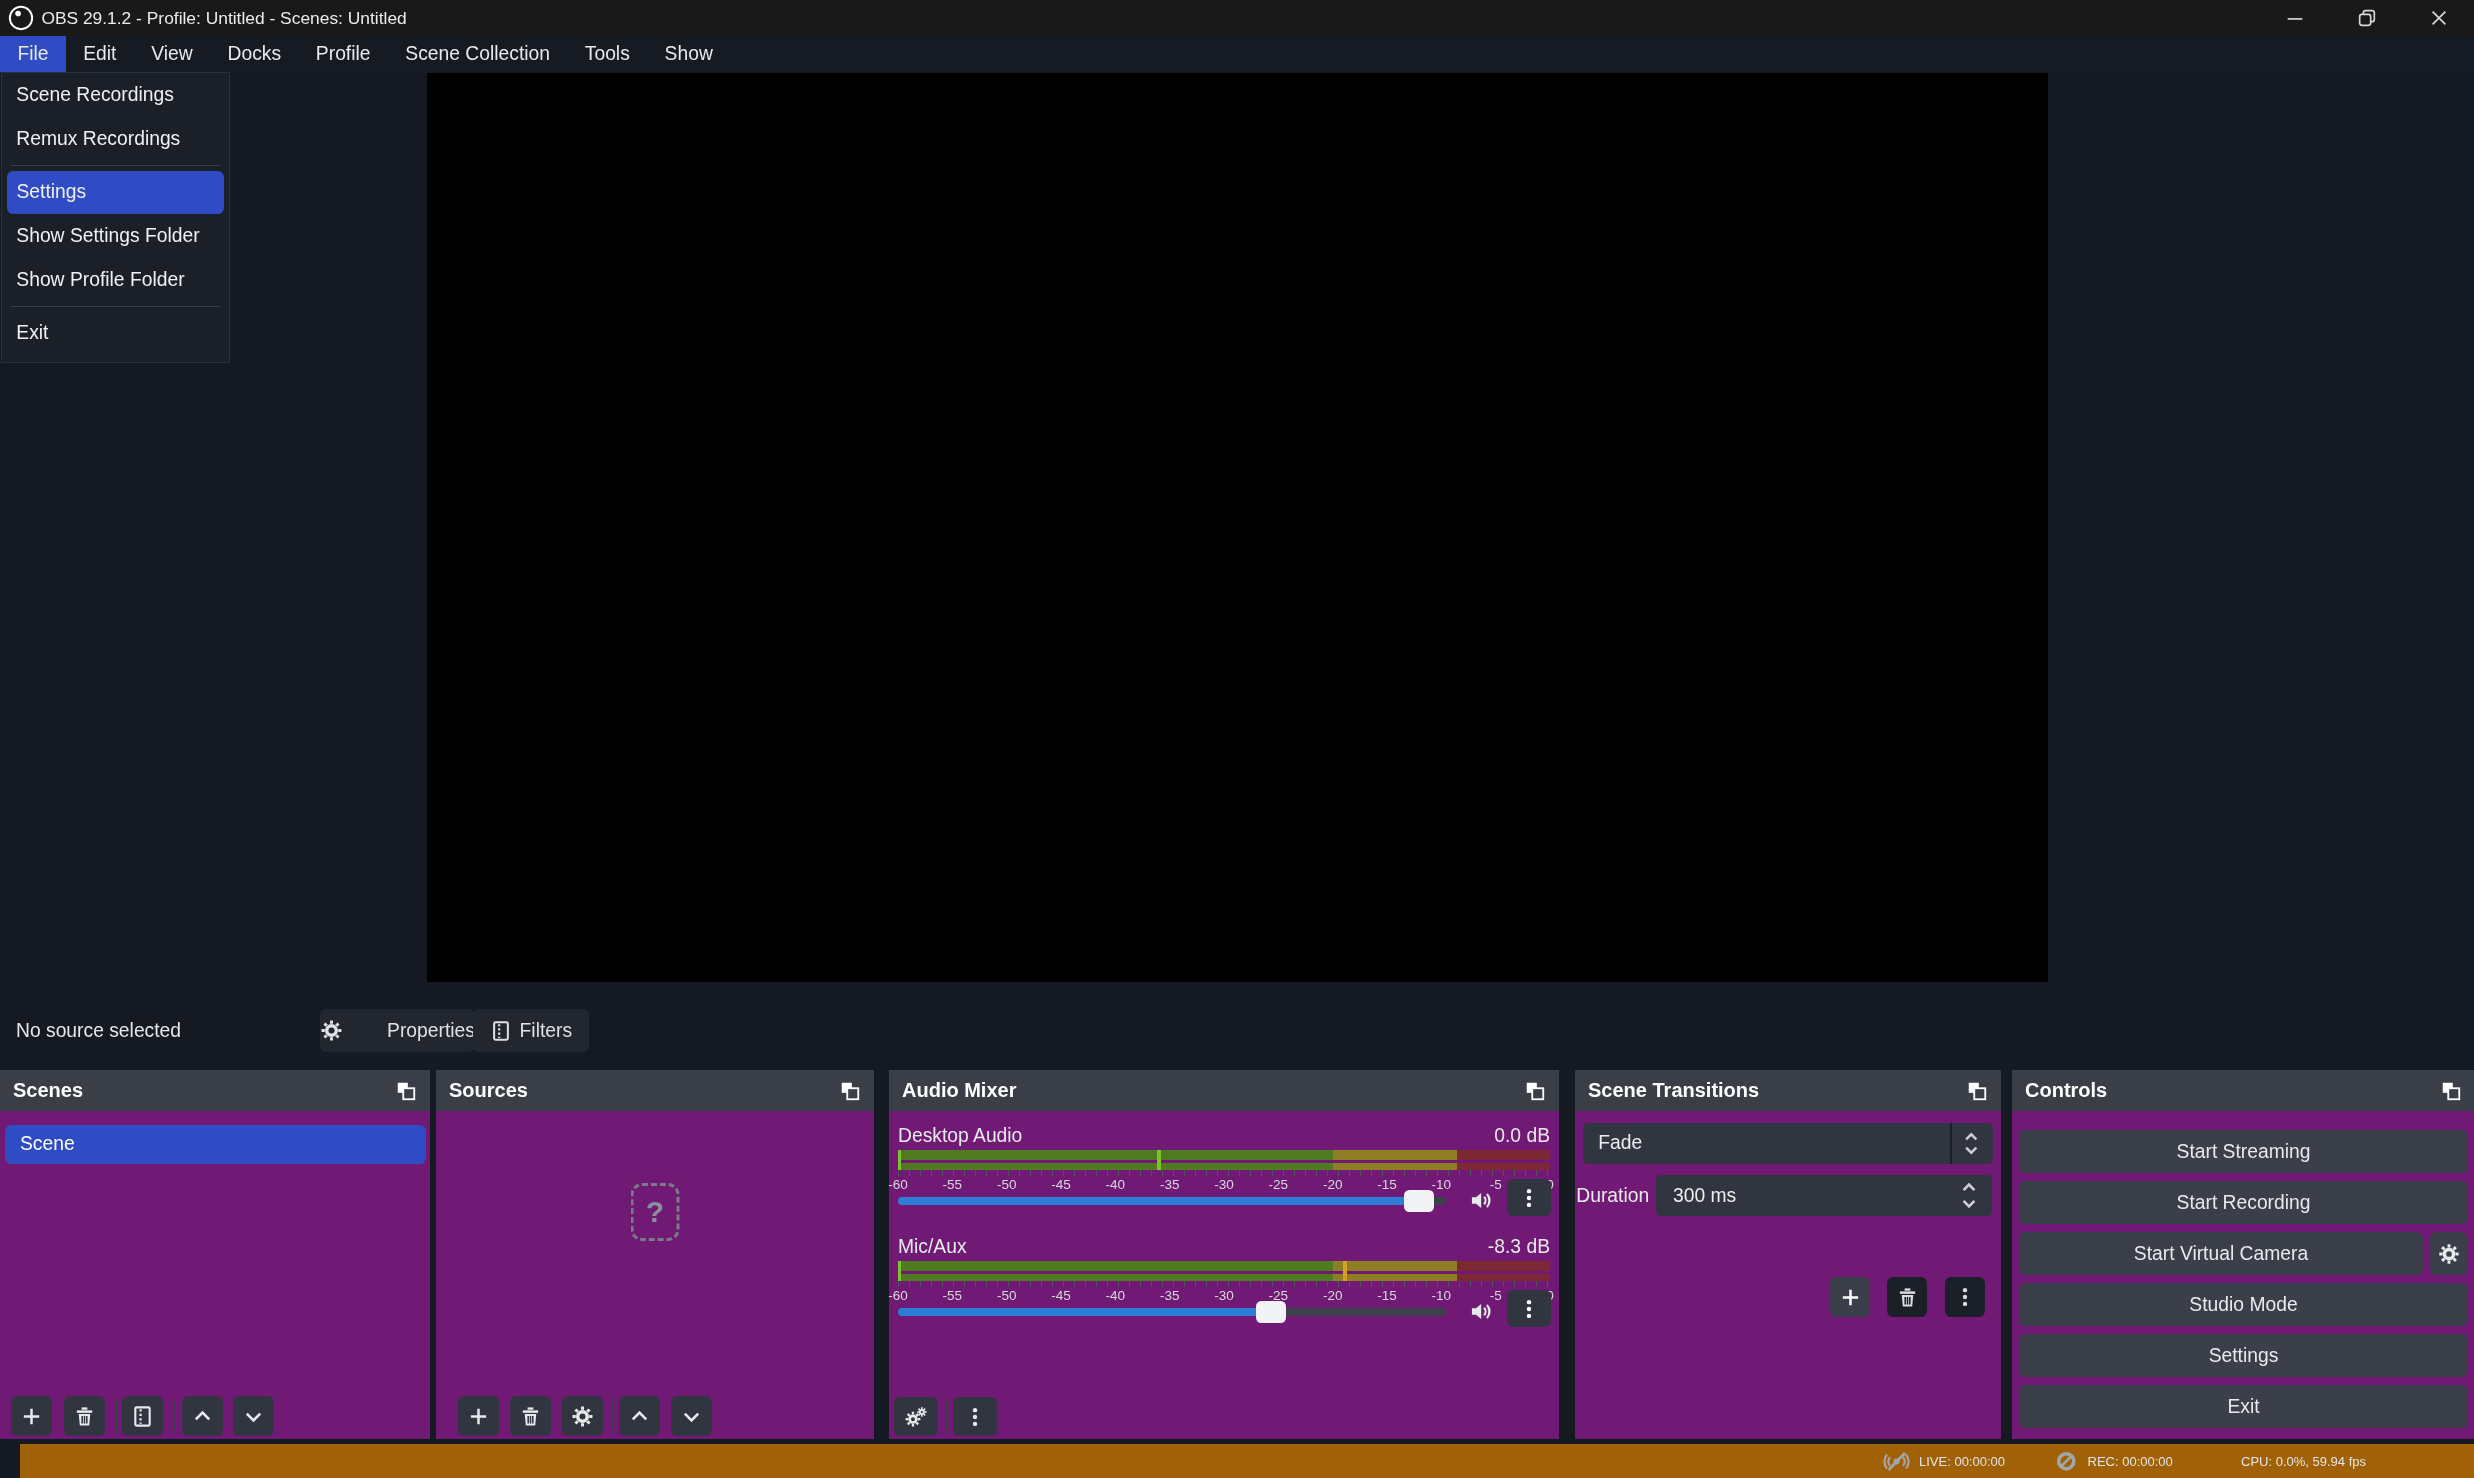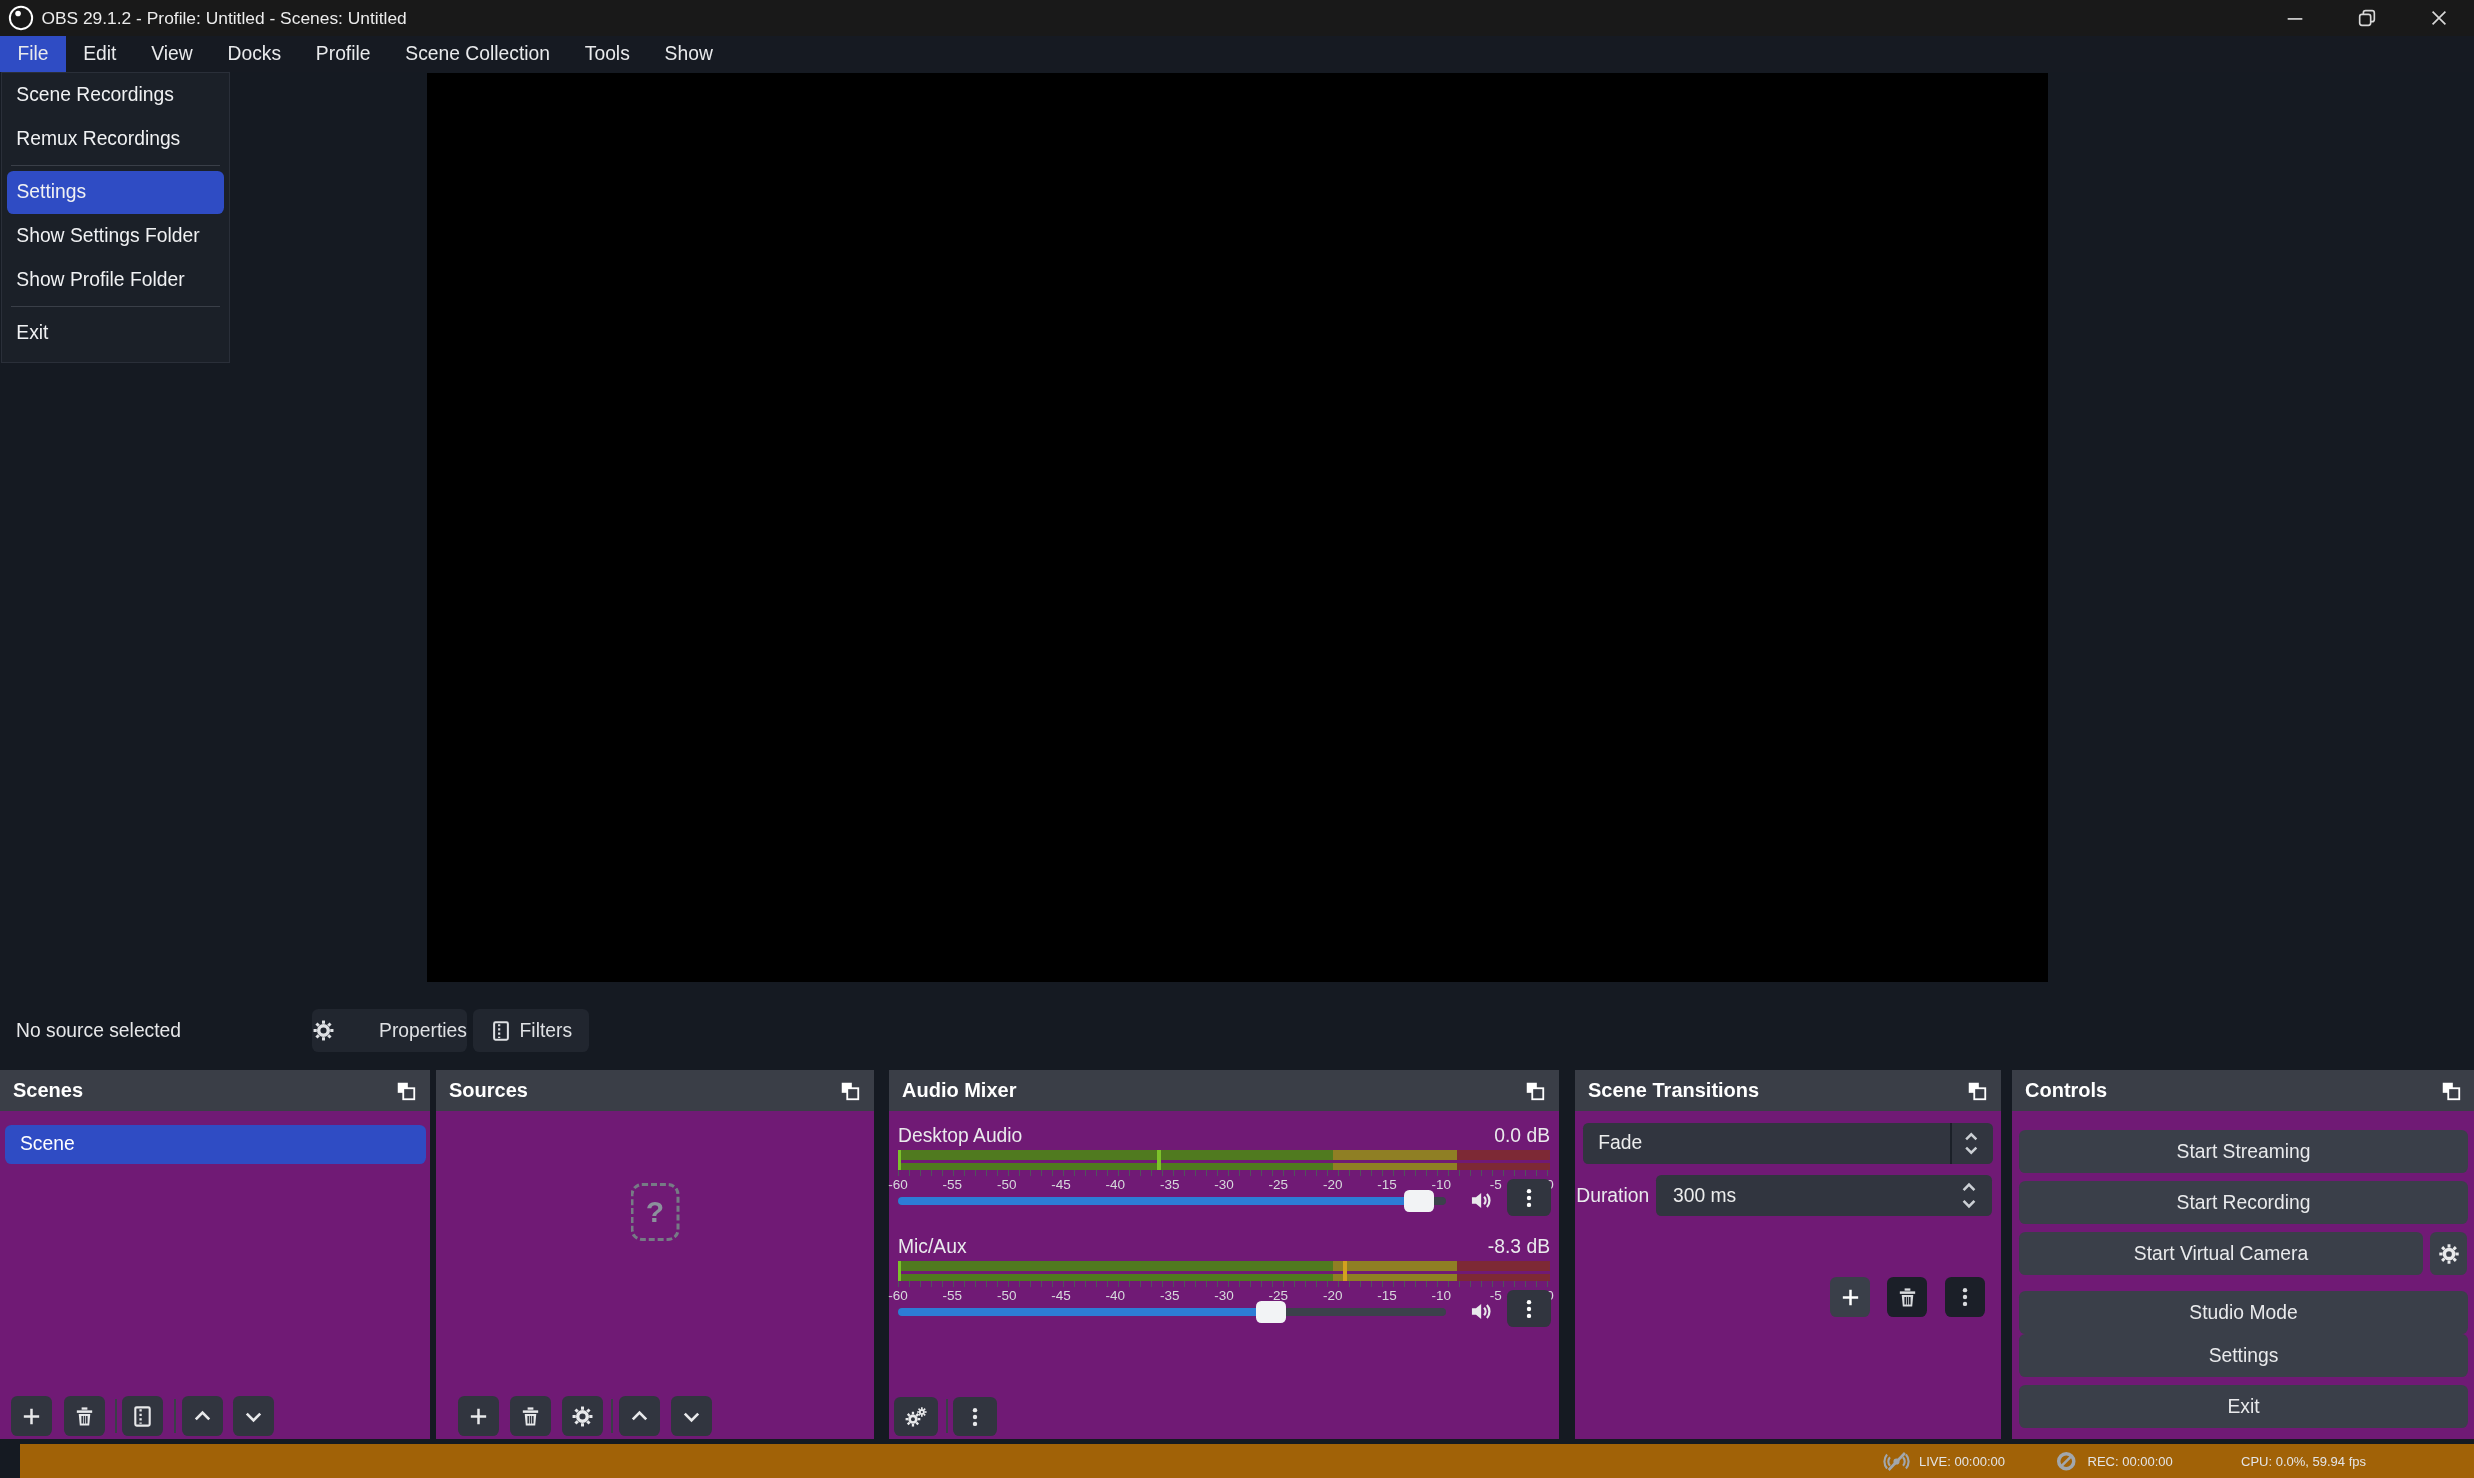--- a/index.html
+++ b/index.html
@@ -161,21 +161,21 @@
     <div class="fm-item">Remux Recordings</div>
     <div class="fm-sep"></div>
     <div class="fm-item highlight">Settings</div>
     <div class="fm-item">Show Settings Folder</div>
     <div class="fm-item">Show Profile Folder</div>
     <div class="fm-sep"></div>
     <div class="fm-item">Exit</div>
   </div>
 
   <div class="src-status">No source selected</div>
-  <div class="tool-btn" style="left:312px;width:155px;gap:44px;">
+  <div class="tool-btn" style="left:320px;width:155px;gap:44px;">
     <span>
       <svg width="23" height="23" viewBox="0 0 24 24" stroke="currentColor" fill="none">
         <circle cx="12" cy="12" r="5" stroke-width="3.6"></circle>
         <g stroke-width="3.1">
           <line x1="19" y1="12" x2="22.4" y2="12"></line>
             <line x1="16.95" y1="16.95" x2="19.35" y2="19.35"></line>
           <line x1="12" y1="19" x2="12" y2="22.4"></line>
             <line x1="7.05" y1="16.95" x2="4.65" y2="19.35"></line>
           <line x1="5" y1="12" x2="1.6" y2="12"></line>
             <line x1="7.05" y1="7.05" x2="4.65" y2="4.65"></line>
@@ -525,21 +525,21 @@
               <line x1="16.95" y1="16.95" x2="19.5" y2="19.5"></line>
             <line x1="12" y1="19" x2="12" y2="22.6"></line>
               <line x1="7.05" y1="16.95" x2="4.5" y2="19.5"></line>
             <line x1="5" y1="12" x2="1.4" y2="12"></line>
               <line x1="7.05" y1="7.05" x2="4.5" y2="4.5"></line>
             <line x1="12" y1="5" x2="12" y2="1.4"></line>
               <line x1="16.95" y1="7.05" x2="19.5" y2="4.5"></line>
           </g>
         </svg>
       </div>
-      <div class="ctl-btn" style="top:172px;margin-top:8px;">Studio Mode</div>
+      <div class="ctl-btn" style="top:172px;">Studio Mode</div>
       <div class="ctl-btn" style="top:223px;">Settings</div>
       <div class="ctl-btn" style="top:274px;">Exit</div>
     </div>
   </div>
 
   <div class="statusbar">
     <div class="sb-group" style="left:1863px;">
       <span class="sb-icon">
         <svg width="27" height="27" viewBox="0 0 24 24" fill="none" stroke="currentColor" stroke-width="1.9">
           <path d="M6.2 8.2a5.6 5.6 0 0 0 0 7.6M3.6 5.8a9.4 9.4 0 0 0 0 12.4"></path>

